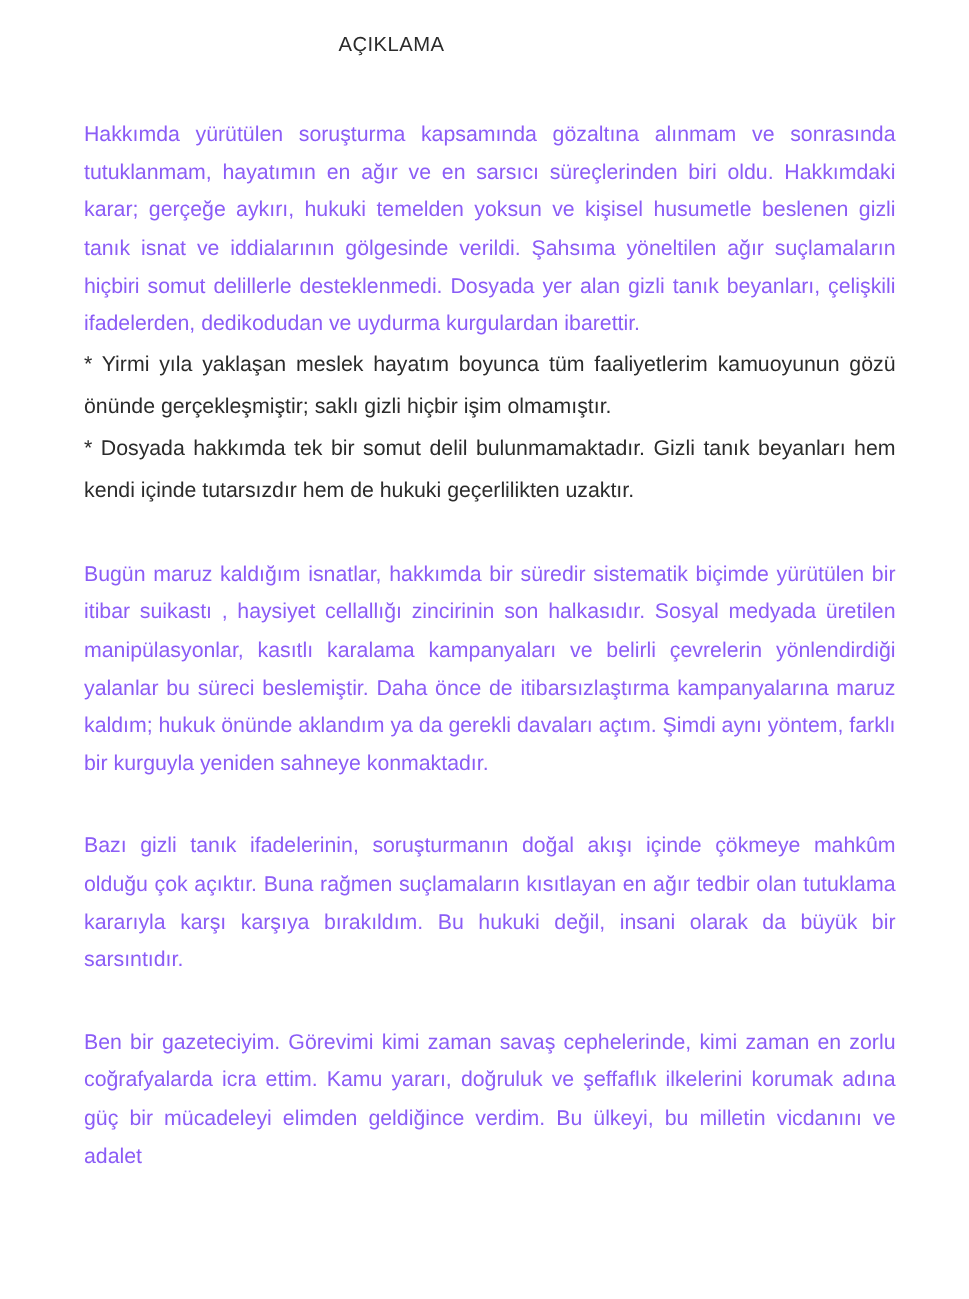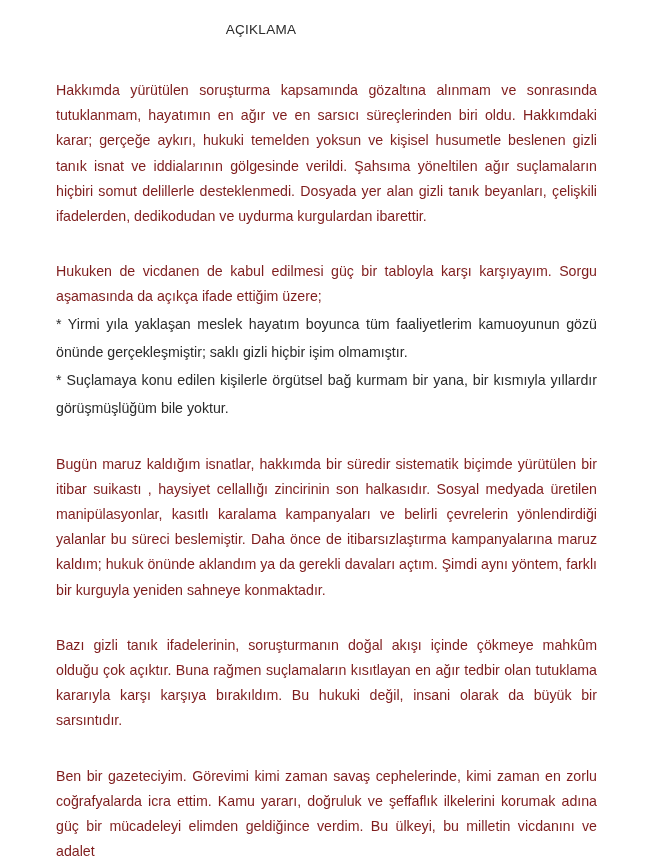--- a/index.html
+++ b/index.html
@@ -43,21 +43,21 @@
     top: 78px;
     left: 56px;
     width: 541px;
   }
 
   .para {
     font-size: 14.2px;
     line-height: 25.2px;
     text-align: justify;
     text-justify: inter-word;
-    color: #7f1d1d;
+    color: #8b5cf6;
     margin: 0;
     hyphens: none;
   }
 
   
   .gap-lg   { margin-top: 30px; }
   .gap-sm   { margin-top: 10px; }
   .gap-xl   { margin-top: 33px; }
 
   .bullet-para {
@@ -73,26 +73,25 @@
 <body>
 
 <div class="page">
 
   <div class="doc-title">AÇIKLAMA</div>
 
   <div class="body-block">
 
     <p class="para">Hakkımda yürütülen soruşturma kapsamında gözaltına alınmam ve sonrasında tutuklanmam, hayatımın en ağır ve en sarsıcı süreçlerinden biri oldu. Hakkımdaki karar; gerçeğe aykırı, hukuki temelden yoksun ve kişisel husumetle beslenen gizli tanık isnat ve iddialarının gölgesinde verildi. Şahsıma yöneltilen ağır suçlamaların hiçbiri somut delillerle desteklenmedi. Dosyada yer alan gizli tanık beyanları, çelişkili ifadelerden, dedikodudan ve uydurma kurgulardan ibarettir.</p>
 
-    <p class="para gap-lg">Hukuken de vicdanen de kabul edilmesi güç bir tabloyla karşı karşıyayım. Sorgu aşamasında da açıkça ifade ettiğim üzere;</p>
 
     <p class="bullet-para gap-xl">* Yirmi yıla yaklaşan meslek hayatım boyunca tüm faaliyetlerim kamuoyunun gözü önünde gerçekleşmiştir; saklı gizli hiçbir işim olmamıştır.</p>
 
+    <p class="bullet-para gap-sm">* Dosyada hakkımda tek bir somut delil bulunmamaktadır. Gizli tanık beyanları hem kendi içinde tutarsızdır hem de hukuki geçerlilikten uzaktır.</p>
 
-    <p class="bullet-para gap-sm">* Suçlamaya konu edilen kişilerle örgütsel bağ kurmam bir yana, bir kısmıyla yıllardır görüşmüşlüğüm bile yoktur.</p>
 
     <p class="para gap-lg">Bugün maruz kaldığım isnatlar, hakkımda bir süredir sistematik biçimde yürütülen bir itibar suikastı , haysiyet cellallığı zincirinin son halkasıdır. Sosyal medyada üretilen manipülasyonlar, kasıtlı karalama kampanyaları ve belirli çevrelerin yönlendirdiği yalanlar bu süreci beslemiştir. Daha önce de itibarsızlaştırma kampanyalarına maruz kaldım; hukuk önünde aklandım ya da gerekli davaları açtım. Şimdi aynı yöntem, farklı bir kurguyla yeniden sahneye konmaktadır.</p>
 
     <p class="para gap-lg">Bazı gizli tanık ifadelerinin, soruşturmanın doğal akışı içinde çökmeye mahkûm olduğu çok açıktır. Buna rağmen suçlamaların kısıtlayan en ağır tedbir olan tutuklama kararıyla karşı karşıya bırakıldım. Bu hukuki değil, insani olarak da büyük bir sarsıntıdır.</p>
 
     <p class="para gap-lg">Ben bir gazeteciyim. Görevimi kimi zaman savaş cephelerinde, kimi zaman en zorlu coğrafyalarda icra ettim. Kamu yararı, doğruluk ve şeffaflık ilkelerini korumak adına güç bir mücadeleyi elimden geldiğince verdim. Bu ülkeyi, bu milletin vicdanını ve adalet</p>
 
   </div>
 
 </div>

